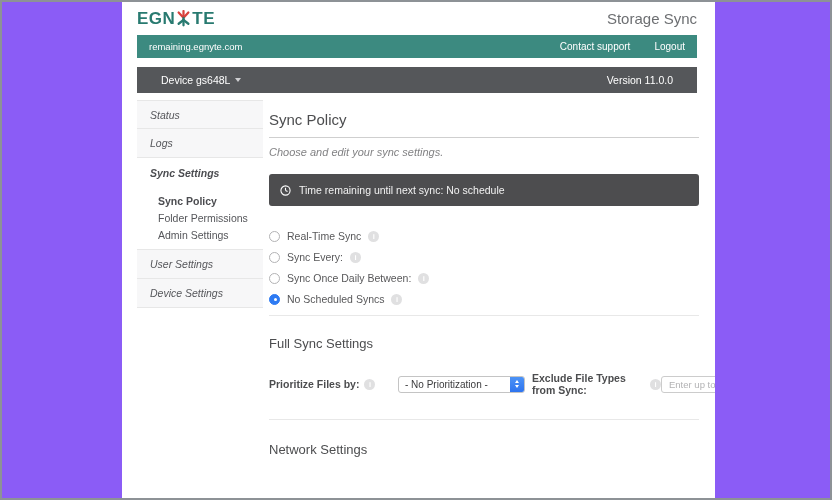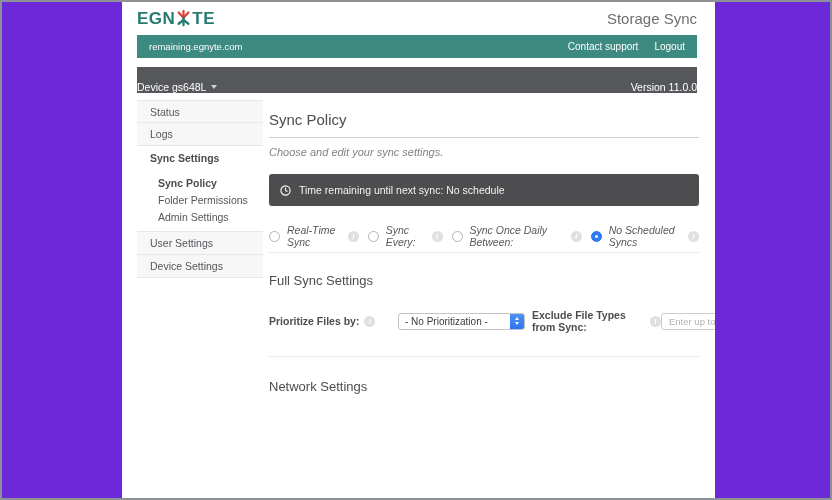--- a/index.html
+++ b/index.html
@@ -1,57 +1,57 @@
 <!DOCTYPE html>
 <html><head>
 <meta charset="utf-8">
 <style>
   * { margin:0; padding:0; box-sizing:border-box; }
   html,body { width:832px; height:500px; }
   body { font-family:"Liberation Sans","DejaVu Sans",sans-serif; background:#e9eaea; }
-  .frame { position:relative; width:832px; height:500px; background:#6d28d9; border:2px solid #8d9296; overflow:hidden; }
+  .frame { position:relative; width:832px; height:500px; background:#8b5cf6; border:2px solid #8d9296; overflow:hidden; }
   .page { position:absolute; left:120px; top:0; width:593px; height:496px; background:#ffffff; padding:0 18px 0 15px; overflow:hidden; }
 
   
   .header { height:33px; display:flex; align-items:center; justify-content:space-between; }
   .logo { display:flex; align-items:flex-end; font-weight:bold; font-size:17px; letter-spacing:.5px; color:#287a70; line-height:1; }
   .logo .glyph { width:15px; height:17px; margin:0 1px; }
   .app-title { font-size:15px; color:#6d6f72; }
 
   
   .tealbar { height:23px; background:#3c8a80; color:#ffffff; display:flex; align-items:center; justify-content:space-between; padding:0 12px; margin-bottom:9px; }
   .tealbar .domain { font-size:9.5px; }
-  .teal-links { display:flex; gap:16px; }
+  .teal-links { display:flex; gap:24px; }
   .teal-links a { color:#ffffff; font-size:10px; text-decoration:none; cursor:pointer; }
 
   
-  .devicebar { height:26px; background:#55575a; color:#ffffff; display:flex; align-items:flex-end; justify-content:space-between; padding:0 0; }
+  .devicebar { height:26px; background:#55575a; color:#ffffff; display:flex; align-items:center; justify-content:space-between; padding:0 24px; }
   .devicebar .device { font-size:10.5px; cursor:pointer; display:flex; align-items:center; gap:5px; }
   .caret { width:0; height:0; border-left:3.5px solid transparent; border-right:3.5px solid transparent; border-top:4px solid #cfd0d2; }
   .devicebar .version { font-size:10.5px; }
 
   
   .cols { display:flex; align-items:flex-start; }
   .sidebar { width:126px; margin-top:7px; flex:none; font-size:10.5px; color:#55565a; }
-  .side-item { height:23px; display:flex; align-items:center; padding-left:13px; background:#f7f7f8; border-bottom:1px solid #e7e7e7; cursor:pointer; }
+  .side-item { height:29px; display:flex; align-items:center; padding-left:13px; background:#f7f7f8; border-bottom:1px solid #e7e7e7; cursor:pointer;font-style:italic; }
   .side-item.first { border-top:1px solid #e7e7e7; }
   .side-item.active { background:#ffffff; font-weight:bold; color:#4b4c50; }
   .side-sub { background:#ffffff; padding:5px 0 6px 0; border-bottom:1px solid #e7e7e7; }
   .side-sub-item { height:17px; display:flex; align-items:center; padding-left:21px; cursor:pointer; color:#55565a; }
   .side-sub-item.current { font-weight:bold; color:#4b4c50; }
 
   .content { flex:1; margin-left:6px; margin-top:18px; max-width:430px; }
   h1.page-title { font-size:15px; font-weight:normal; color:#4c4d4f; padding-bottom:9px; border-bottom:1px solid #cfcfcf; }
   .subtitle { font-size:11px; color:#828284; margin-top:8px;font-style:italic; }
 
   .notice { margin-top:16px; height:25px; background:#4d4d4f; border-radius:3px; display:flex; align-items:center; gap:8px; padding:16px 11px; color:#f2f2f2; font-size:10.5px; }
 
   h2.section { font-size:13px; font-weight:normal; color:#4c4d4f; }
   .sched-head { margin-top:23px; }
-  .radios { margin-top:24px; display:flex; flex-direction:row; gap:9px;font-style:italic; }
+  .radios { margin-top:24px; display:flex; flex-direction:column; gap:9px; }
   .radio-row { display:flex; align-items:center; gap:7px; height:12px; cursor:pointer; }
   .radio { width:11px; height:11px; border-radius:50%; border:1px solid #b3b3b5; background:#fff; flex:none; position:relative; }
   .radio.checked { border-color:#2e7bf3; background:#2e7bf3; }
   .radio.checked::after { content:""; position:absolute; left:3.5px; top:3.5px; width:3px; height:3px; border-radius:50%; background:#ffffff; }
   .radio-label { font-size:10.5px; color:#58585a; }
   .info { width:11px; height:11px; border-radius:50%; background:#e0e0e1; color:#ffffff; font-size:7.5px; font-weight:bold; display:flex; align-items:center; justify-content:center; flex:none; cursor:pointer; }
 
   .divider { border-top:1px solid #e8e8e8; margin-top:10px; }
   .fullsync-head { margin-top:20px; }
 

